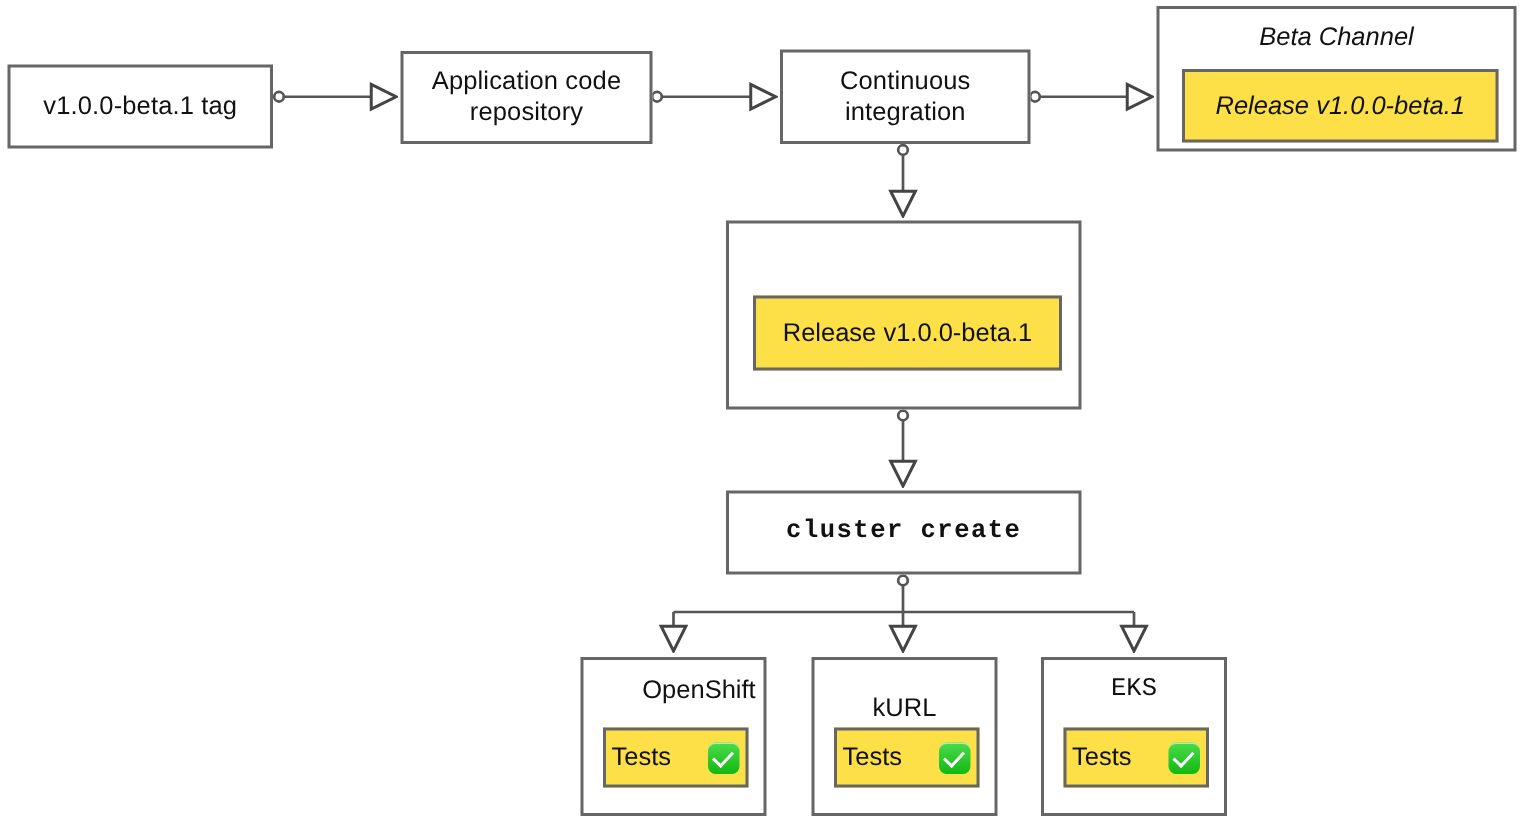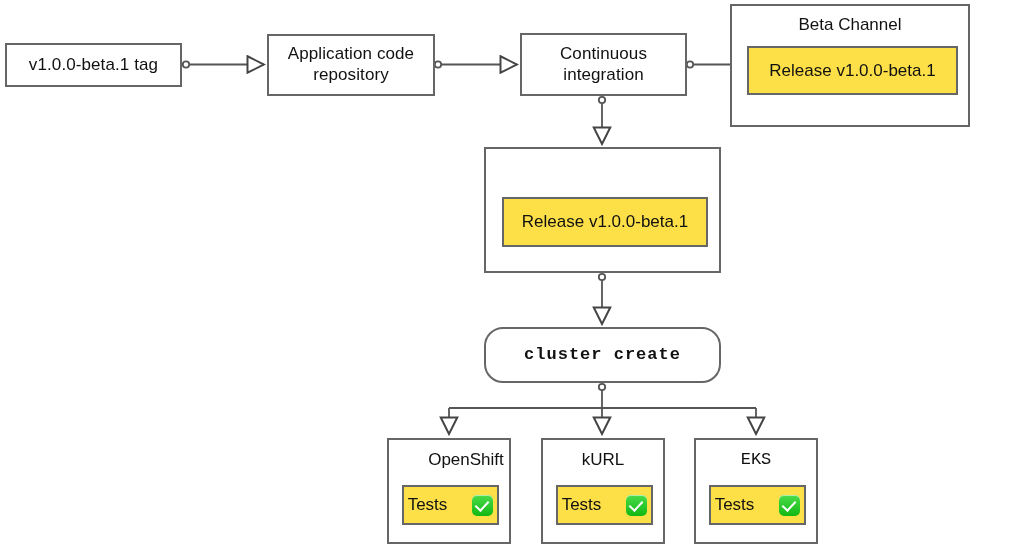--- a/index.html
+++ b/index.html
@@ -128,59 +128,59 @@
 
       <circle cx="602" cy="387" r="3.2" fill="#ffffff"></circle>
       <path d="M 602 390.5 L 602 408"></path>
       <path d="M 449 408 L 756 408"></path>
       <path d="M 449 408 L 449 434" marker-end="url(#arrow)"></path>
       <path d="M 602 408 L 602 434" marker-end="url(#arrow)"></path>
       <path d="M 756 408 L 756 434" marker-end="url(#arrow)"></path>
     </g>
   </svg>
 
-  <div class="node" style="left:5px; top:43px; width:177px; height:44px;">
+  <div class="node" style="left:5px; top:43px; width:177px; height:56px;">
     <span>v1.0.0-beta.1 tag</span>
   </div>
 
   <div class="node" style="left:520px; top:33px; width:167px; height:63px; padding:0 14px;">
     <span>Continuous integration</span>
   </div>
 
   <div class="node" style="left:267px; top:34px; width:168px; height:62px; padding:0 14px;">
     <span>Application code repository</span>
   </div>
 
-  <div class="group" style="left:730px; top:4px; width:240px; height:123px;">
+  <div class="group" style="left:771px; top:4px; width:240px; height:97px;font-style:italic;">
     <div class="group-title" style="top:9px;">Beta Channel</div>
     <div class="inner-box" style="left:15px; top:40px; width:211px; height:49px;">
       <span>Release v1.0.0-beta.1</span>
     </div>
   </div>
 
   <div class="group" style="left:484px; top:147px; width:237px; height:126px;">
     <div class="inner-box" style="left:16px; top:48px; width:206px; height:50px;">
       <span>Release v1.0.0-beta.1</span>
     </div>
   </div>
 
-  <div class="node mono" style="left:484px; top:327px; width:237px; height:56px;border-radius:19px;">
+  <div class="node mono" style="left:484px; top:327px; width:237px; height:56px;">
     <span>cluster create</span>
   </div>
 
   <div class="group" style="left:387px; top:438px; width:124px; height:106px;">
     <div class="group-title" style="top:10px;margin-left:34px;">OpenShift</div>
     <div class="inner-box with-check" style="left:13px; top:45px; width:97px; height:40px;">
       <span>Tests</span>
       <span class="check-icon"></span>
     </div>
   </div>
 
   <div class="group" style="left:541px; top:438px; width:124px; height:106px;">
-    <div class="group-title" style="top:10px;">kURL</div>
+    <div class="group-title" style="top:22px;">kURL</div>
     <div class="inner-box with-check" style="left:13px; top:45px; width:97px; height:40px;">
       <span>Tests</span>
       <span class="check-icon"></span>
     </div>
   </div>
 
   <div class="group" style="left:694px; top:438px; width:124px; height:106px;">
     <div class="group-title" style="top:10px;font-family:Liberation Mono, monospace;">EKS</div>
     <div class="inner-box with-check" style="left:13px; top:45px; width:97px; height:40px;">
       <span>Tests</span>

